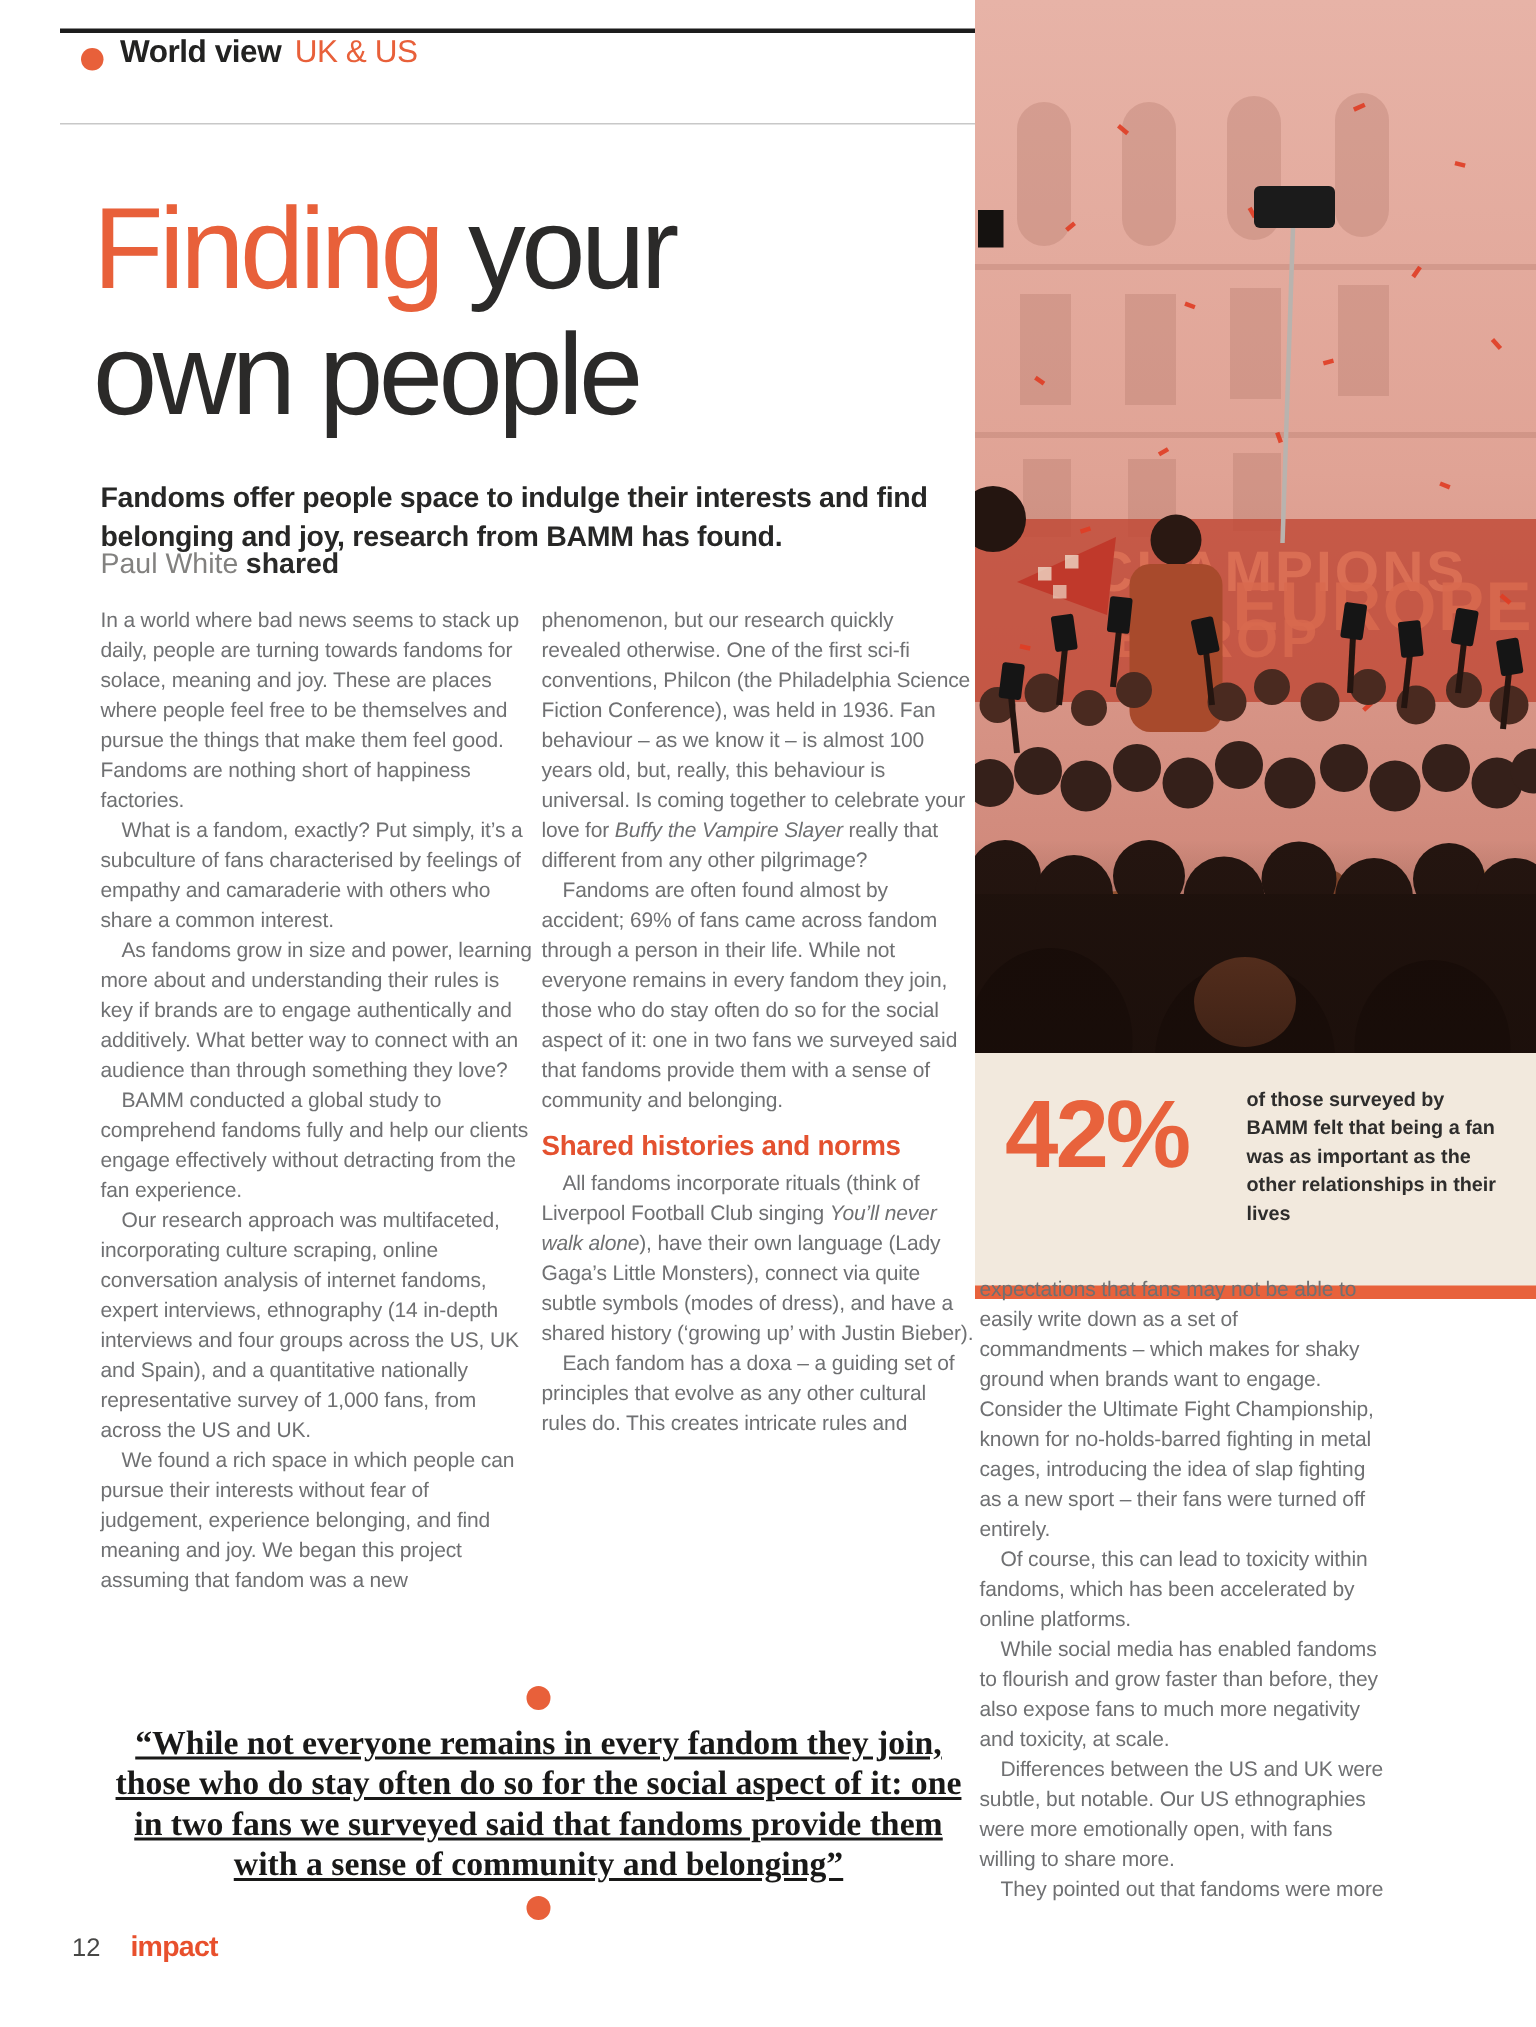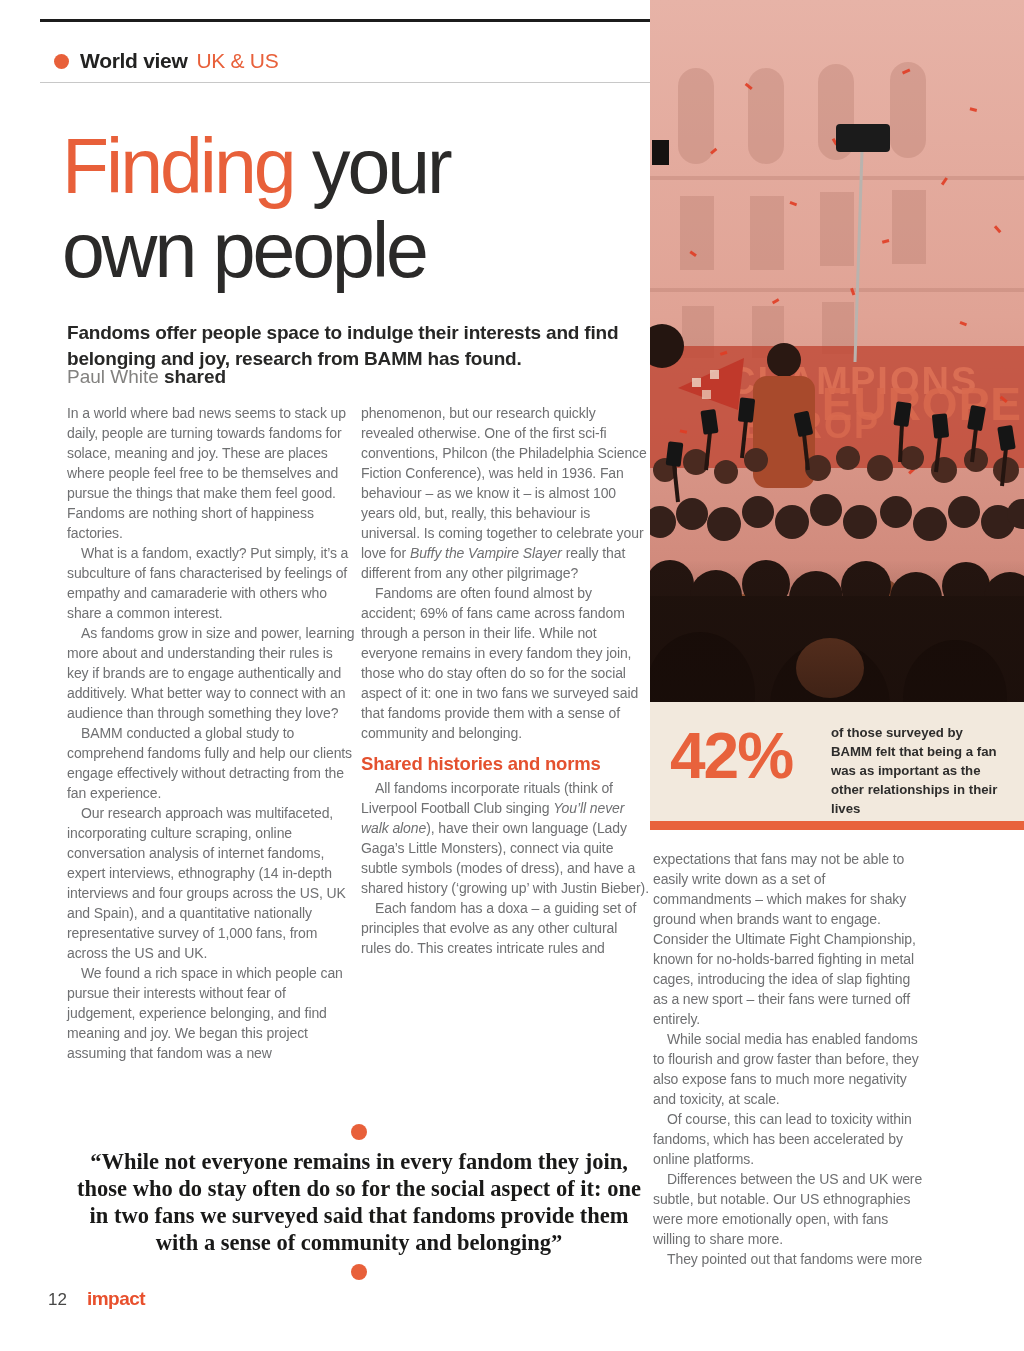--- a/index.html
+++ b/index.html
@@ -2,21 +2,21 @@
 <html><head>
 <meta charset="utf-8">
 <style>
   html,body{margin:0;padding:0;background:#ffffff;}
   body{width:1024px;height:1351px;position:relative;overflow:hidden;
        font-family:"Liberation Sans",sans-serif;-webkit-font-smoothing:antialiased;}
   .abs{position:absolute;}
 
   
   .top-rule{left:40px;top:19px;width:612px;height:3px;background:#1c1c1c;}
-  .kicker{left:54px;top:49px;display:flex;align-items:center;white-space:nowrap;}
+  .kicker{left:54px;top:23px;display:flex;align-items:flex-end;white-space:nowrap;}
   .kicker .dot{width:15px;height:15px;border-radius:50%;background:#e8603a;margin-right:11px;}
   .kicker .section{font-size:21px;font-weight:bold;color:#222221;letter-spacing:-0.3px;}
   .kicker .region{font-size:21px;color:#e8603a;margin-left:9px;letter-spacing:-0.3px;}
   .kicker-rule{left:40px;top:82px;width:612px;height:1px;background:#c8c8c8;}
 
   
   .title{left:62px;top:124px;width:585px;font-size:77px;line-height:84px;font-weight:normal;
          color:#2b2a29;letter-spacing:-3px;margin:0;}
   .title .accent{color:#e8603a;}
   .standfirst{left:67px;top:320px;width:555px;margin:0;font-size:19px;line-height:26px;
@@ -33,32 +33,32 @@
   .col3{left:653px;top:849px;width:272px;}
   .subhead{font-size:18.5px;font-weight:bold;color:#e4512f;margin:10px 0 3px 0 !important;
            letter-spacing:-0.2px;line-height:22px;}
   .ital{font-style:italic;}
 
   
   .photo{left:650px;top:0;width:374px;height:702px;overflow:hidden;}
   .photo svg{display:block;}
 
   
-  .statbox{left:650px;top:702px;width:374px;height:128px;background:#f2e9dd;}
+  .statbox{left:650px;top:702px;width:374px;height:164px;background:#f2e9dd;}
   .statbox .bar{position:absolute;left:0;bottom:0;width:100%;height:9px;background:#e8623c;}
   .stat-value{position:absolute;left:20px;top:22px;font-size:64px;line-height:64px;
               font-weight:bold;color:#e8623c;letter-spacing:-2px;}
   .stat-caption{position:absolute;left:181px;top:21px;width:168px;font-size:13.2px;
                 line-height:19px;font-weight:bold;color:#2e2d2c;}
 
   
   .pullquote{left:70px;top:1124px;width:578px;text-align:center;}
   .pq-dot{width:16px;height:16px;border-radius:50%;background:#e8603a;margin:0 auto;}
   .pq-text{font-family:"Liberation Serif",serif;font-weight:bold;font-size:22.5px;
-           line-height:27px;color:#191918;margin:8px 0;}
+           line-height:27px;color:#191918;margin:8px 0;text-decoration:underline;}
 
   
   .footer{left:48px;top:1288px;display:flex;align-items:baseline;}
   .page-num{font-size:17px;color:#474746;}
   .magazine-logo{font-size:19px;font-weight:bold;color:#e8502d;margin-left:20px;letter-spacing:-0.5px;}
 </style>
 </head>
 <body>
 
 <div class="abs top-rule"></div>
@@ -254,22 +254,22 @@
 </div>
 
 <div class="abs statbox">
   <div class="stat-value">42%</div>
   <div class="stat-caption">of those surveyed by BAMM felt that being a fan was as important as the other relationships in their lives</div>
   <div class="bar"></div>
 </div>
 
 <div class="abs col col3">
   <p>expectations that fans may not be able to easily write down as a set of commandments – which makes for shaky ground when brands want to engage. Consider the Ultimate Fight Championship, known for no-holds-barred fighting in metal cages, introducing the idea of slap fighting as a new sport – their fans were turned off entirely.</p>
+  <p class="indent">Of course, this can lead to toxicity within fandoms, which has been accelerated by online platforms.</p>
   <p class="indent">While social media has enabled fandoms to flourish and grow faster than before, they also expose fans to much more negativity and toxicity, at scale.</p>
-  <p class="indent">Of course, this can lead to toxicity within fandoms, which has been accelerated by online platforms.</p>
   <p class="indent">Differences between the US and UK were subtle, but notable. Our US ethnographies were more emotionally open, with fans willing to share more.</p>
   <p class="indent">They pointed out that fandoms were more</p>
 </div>
 
 <div class="abs pullquote">
   <div class="pq-dot"></div>
   <div class="pq-text">“While not everyone remains in every fandom they join, those who do stay often do so for the social aspect of it: one in two fans we surveyed said that fandoms provide them with a sense of community and belonging”</div>
   <div class="pq-dot"></div>
 </div>
 

